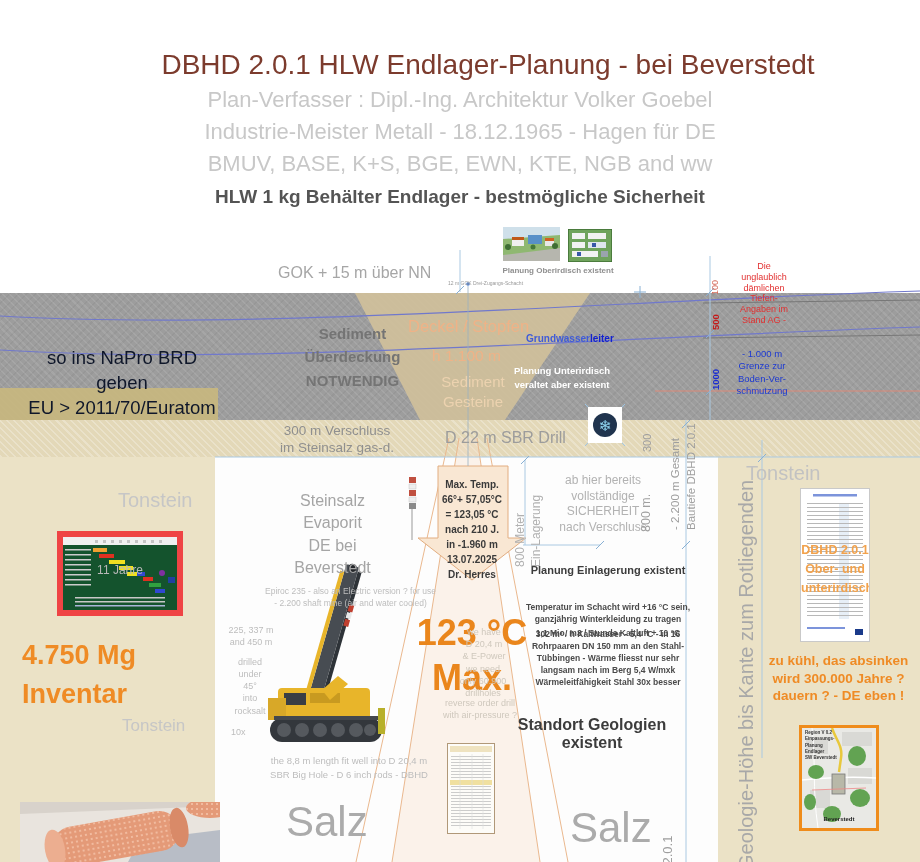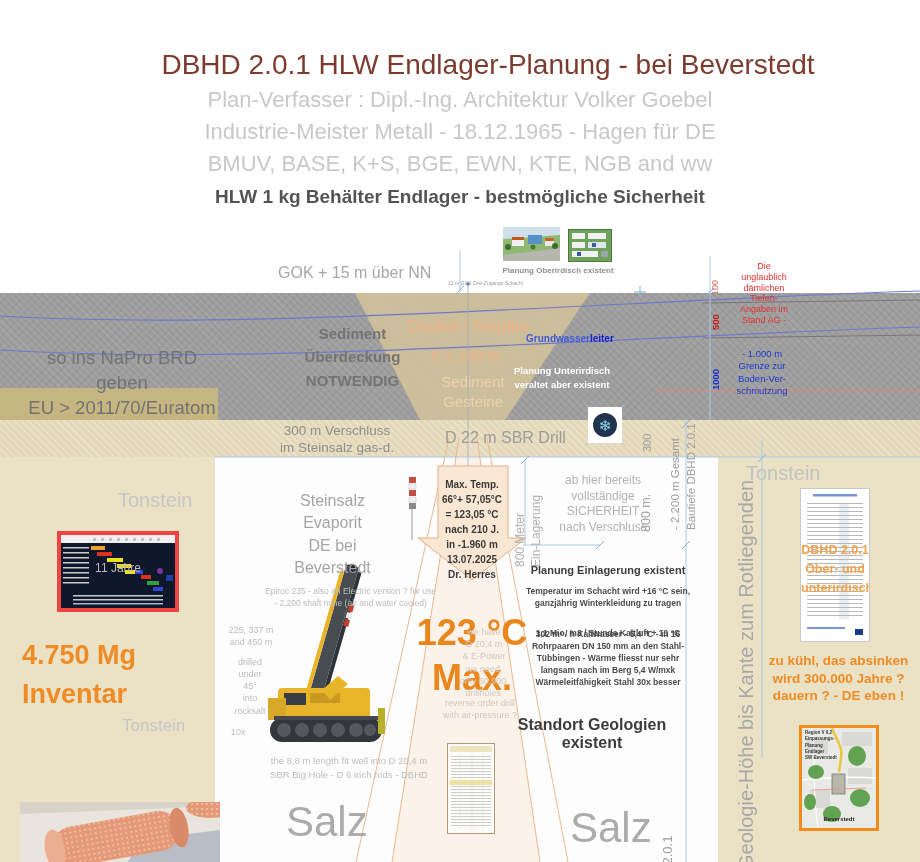--- a/index.html
+++ b/index.html
@@ -118,21 +118,21 @@
         <rect x="20" y="13" width="18" height="6" fill="#dfe6ee"></rect>
       <rect x="4" y="22" width="26" height="6" fill="#f2f2f2"></rect>
       <rect x="24" y="14" width="4" height="4" fill="#3858a8"></rect>
         <rect x="9" y="23" width="4" height="4" fill="#3858a8"></rect>
       <rect x="33" y="22" width="7" height="6" fill="#9aa4ac"></rect>
     </svg>
   </div>
   <div class="txt ctr" style="left:488px;top:266px;width:140px;font-size:8px;font-weight:bold;color:#8f8f8f;">Planung Oberirdisch existent</div>
   <div class="txt" style="left:448px;top:280px;font-size:5px;color:#999;">12 m GOK   Drei-Zugangs-Schacht</div>
 
-  <div class="txt ctr ml" style="left:22px;top:346px;width:200px;font-size:18.5px;color:#737373;line-height:1.35;">so ins NaPro BRD geben
+  <div class="txt ctr ml" style="left:22px;top:346px;width:200px;font-size:18.5px;color:#0f172a;line-height:1.35;">so ins NaPro BRD geben
 EU &gt; 2011/70/Euratom</div>
   <div class="txt ctr ml" style="left:295px;top:322px;width:115px;font-size:15px;font-weight:bold;color:#747474;line-height:1.55;">Sediment
 Überdeckung
 NOTWENDIG</div>
   <div class="txt" style="left:408px;top:317px;font-size:16.5px;color:#efb287;">Deckel / Stopfen</div>
   <div class="txt" style="left:432px;top:347px;font-size:15.5px;color:#efb287;">h 1.100 m</div>
   <div class="txt ctr ml" style="left:418px;top:372px;width:110px;font-size:15px;color:#ecd2af;line-height:1.3;">Sediment
 Gesteine</div>
   <div class="txt" style="left:526px;top:333px;font-size:10px;font-weight:bold;">
     <span style="color:#3f5bd8;">Grundwasser</span><span style="color:#1322cf;">leiter</span>
@@ -183,21 +183,21 @@
 Dr. Herres</div>
   <div class="txt vtext ml" style="left:512px;top:462px;width:34px;height:105px;font-size:12px;color:#b0b0b0;line-height:1.35;">800 Meter
 Ein-Lagerung</div>
   <div class="txt ctr ml" style="left:548px;top:473px;width:110px;font-size:12px;color:#b2b2b2;line-height:1.3;">ab hier bereits
 vollständige
 SICHERHEIT
 nach Verschluss</div>
   <div class="txt vtext" style="left:639px;top:484px;width:16px;height:48px;font-size:12.5px;color:#a0a0a0;">800 m.</div>
 
   <div class="txt" style="left:512px;top:564px;width:192px;text-align:center;font-size:11px;font-weight:bold;color:#3c3c3c;">Planung Einlagerung existent</div>
-  <div class="txt ctr ml" style="left:512px;top:586px;width:192px;font-size:8.5px;font-weight:bold;color:#4a4a4a;line-height:1.4;">Temperatur im Schacht wird +16 °C sein,
+  <div class="txt ctr ml" style="left:512px;top:602px;width:192px;font-size:8.5px;font-weight:bold;color:#4a4a4a;line-height:1.4;">Temperatur im Schacht wird +16 °C sein,
 ganzjährig Winterkleidung zu tragen</div>
   <div class="txt ctr" style="left:512px;top:613px;width:192px;font-size:8.5px;font-weight:bold;color:#4a4a4a;margin-top:15px;">1,1 Mio. m3 / Stunde Kaltluft + 10 °C</div>
   <div class="txt ctr ml" style="left:512px;top:629px;width:192px;font-size:8.5px;font-weight:bold;color:#4a4a4a;line-height:1.4;">302 m³ / h Kaltwasser - 5,4 °C - in 16
 Rohrpaaren DN 150 mm an den Stahl-
 Tübbingen - Wärme fliesst nur sehr
 langsam nach im Berg 5,4 W/mxk
 Wärmeleitfähigkeit Stahl 30x besser</div>
   <div class="txt ctr" style="left:496px;top:716px;width:192px;font-size:16px;font-weight:bold;color:#3c3c3c;">Standort Geologien existent</div>
 
   <div class="txt ctr ml" style="left:413px;top:610px;width:118px;font-size:36px;font-weight:bold;color:#ea861c;line-height:1.25;">123 °C
@@ -248,21 +248,21 @@
 &amp; E-Power</div>
   <div class="txt ctr ml" style="left:448px;top:663px;width:70px;font-size:9px;color:#cfc8bd;line-height:1.35;">we need
 only 60.900
 drillholes</div>
   <div class="txt ctr ml" style="left:434px;top:697px;width:92px;font-size:9px;color:#cfc8bd;line-height:1.35;">reverse order drill
 with air-pressure ?</div>
   <div class="txt ctr ml" style="left:234px;top:754px;width:230px;font-size:9.5px;color:#bdbdbd;line-height:1.5;">the 8,8 m length fit well into D 20,4 m
 SBR Big Hole - D 6 inch rods - DBHD</div>
 
   <div class="txt" style="left:118px;top:489px;font-size:20px;color:#c6c6c6;">Tonstein</div>
-  <div class="img" style="left:57px;top:531px;width:114px;height:73px;background:#0f172a;border:4px solid #ef4444;">
+  <div class="img" style="left:57px;top:531px;width:114px;height:73px;background:#14532d;border:6px solid #ef4444;">
     <svg width="114" height="73">
       <rect x="0" y="0" width="114" height="8" fill="#f0f0f0"></rect>
       <g fill="#c4c4c4">
         <rect x="32" y="3" width="3" height="3"></rect>
           <rect x="40" y="3" width="3" height="3"></rect>
           <rect x="48" y="3" width="3" height="3"></rect>
         <rect x="56" y="3" width="3" height="3"></rect>
           <rect x="64" y="3" width="3" height="3"></rect>
           <rect x="72" y="3" width="3" height="3"></rect>
         <rect x="80" y="3" width="3" height="3"></rect>

